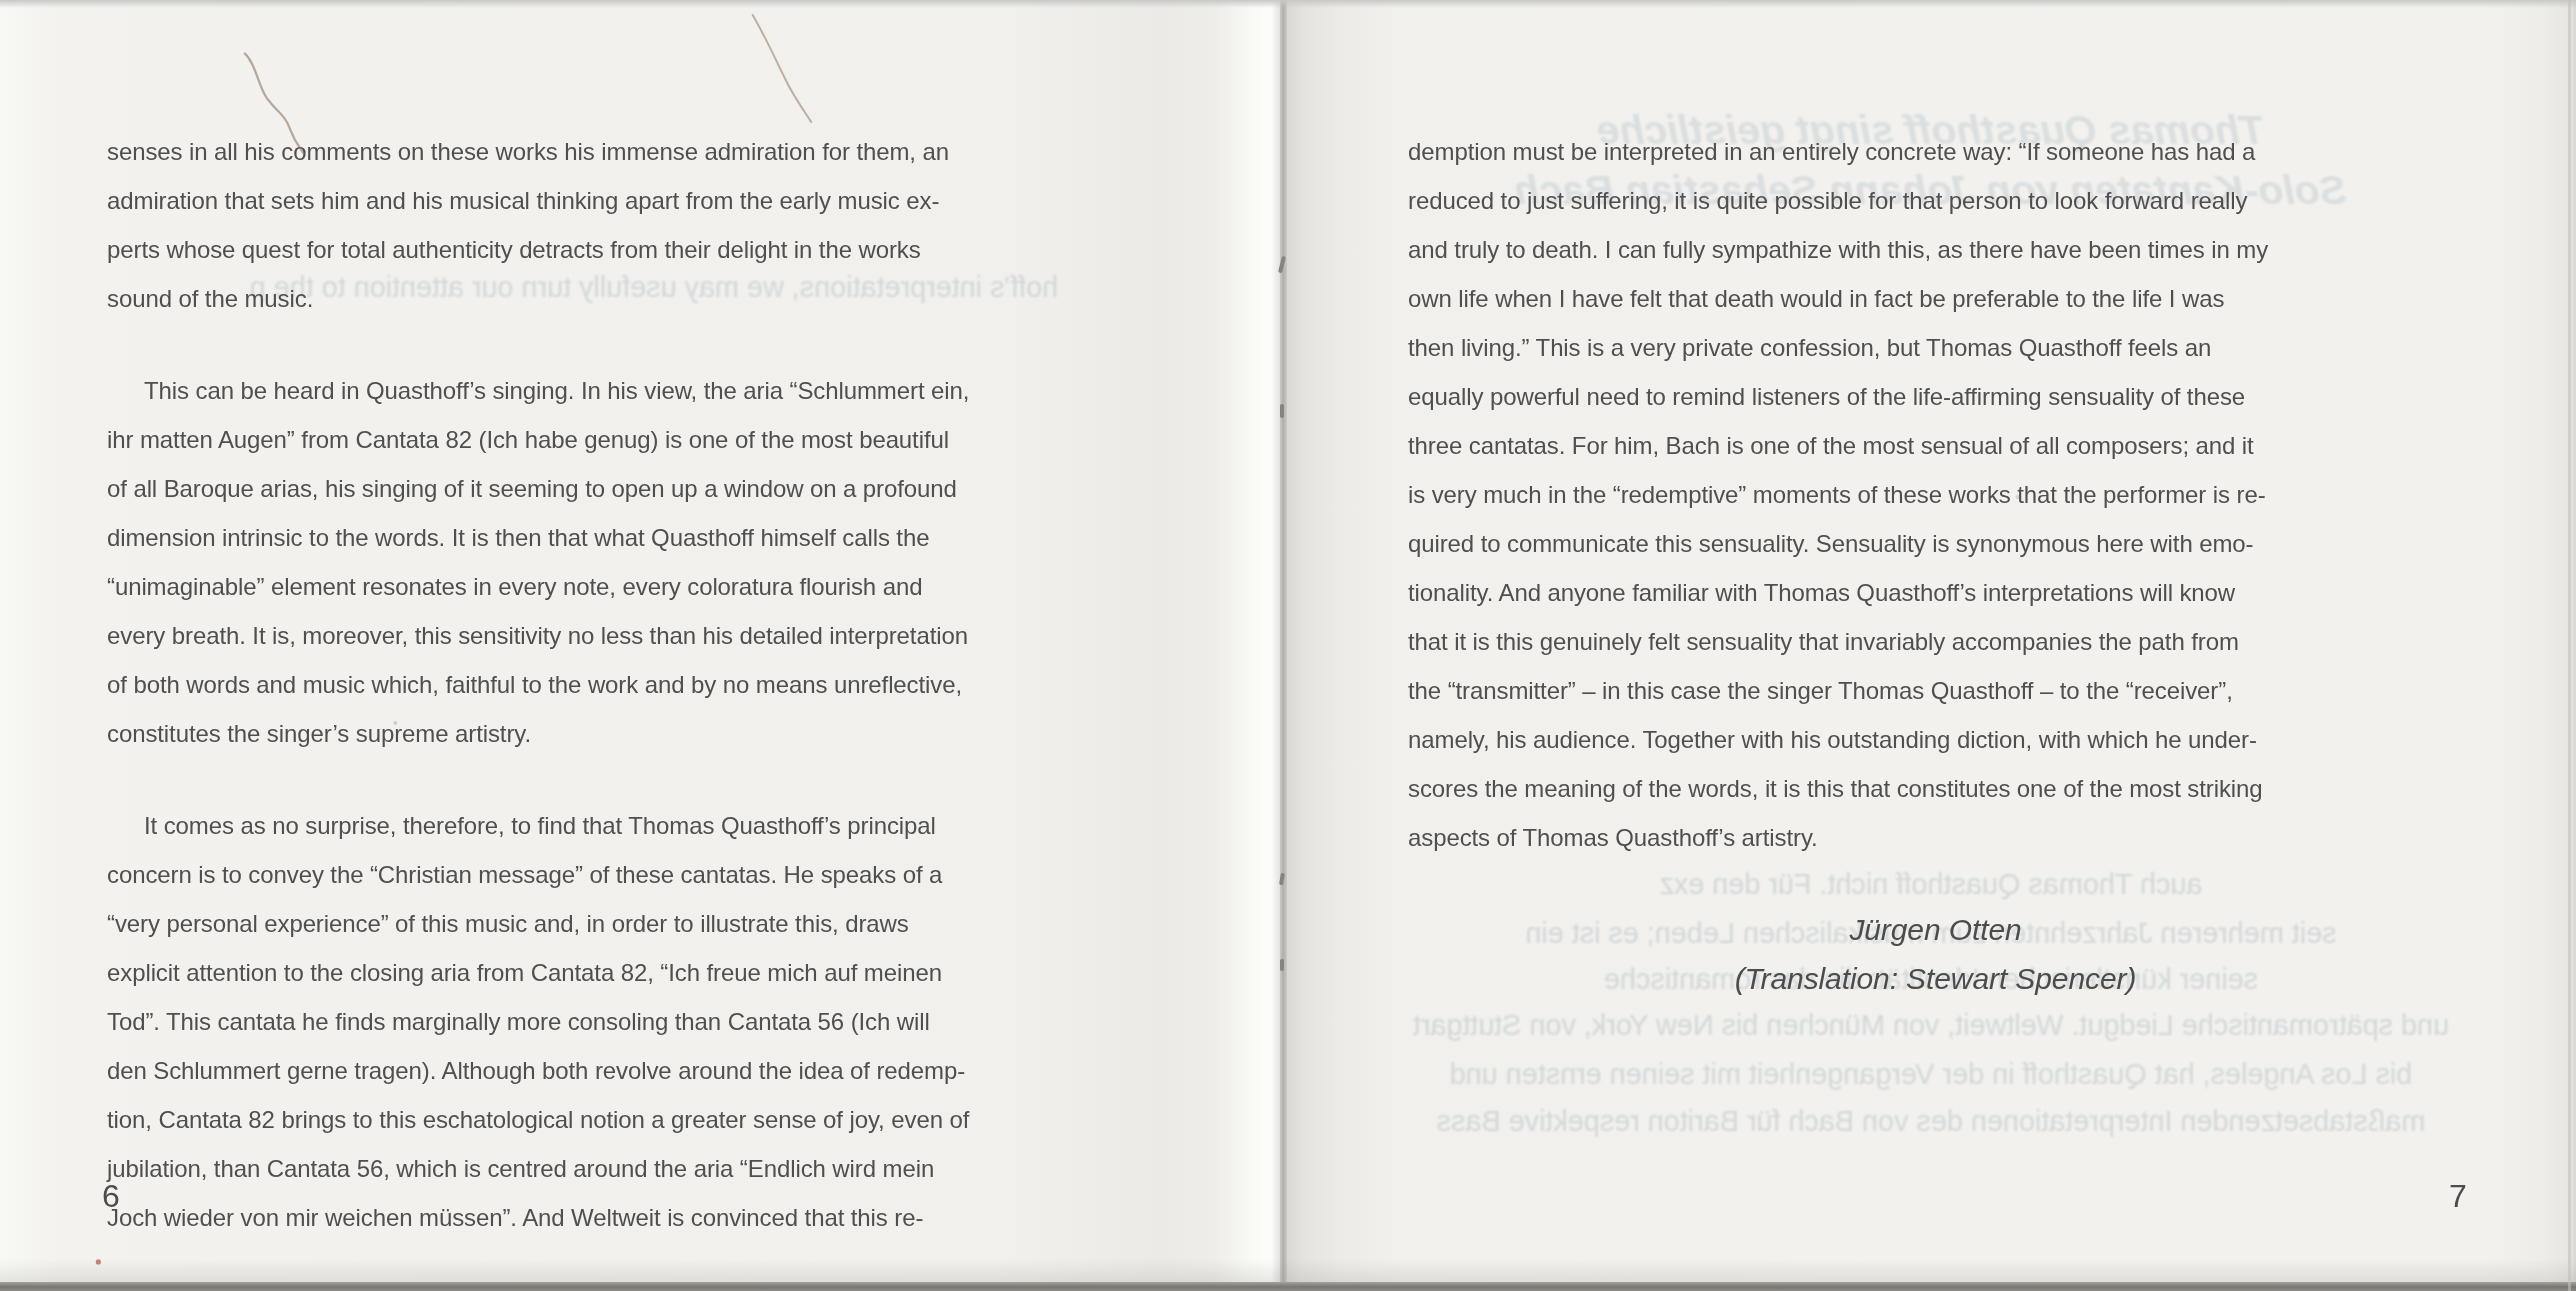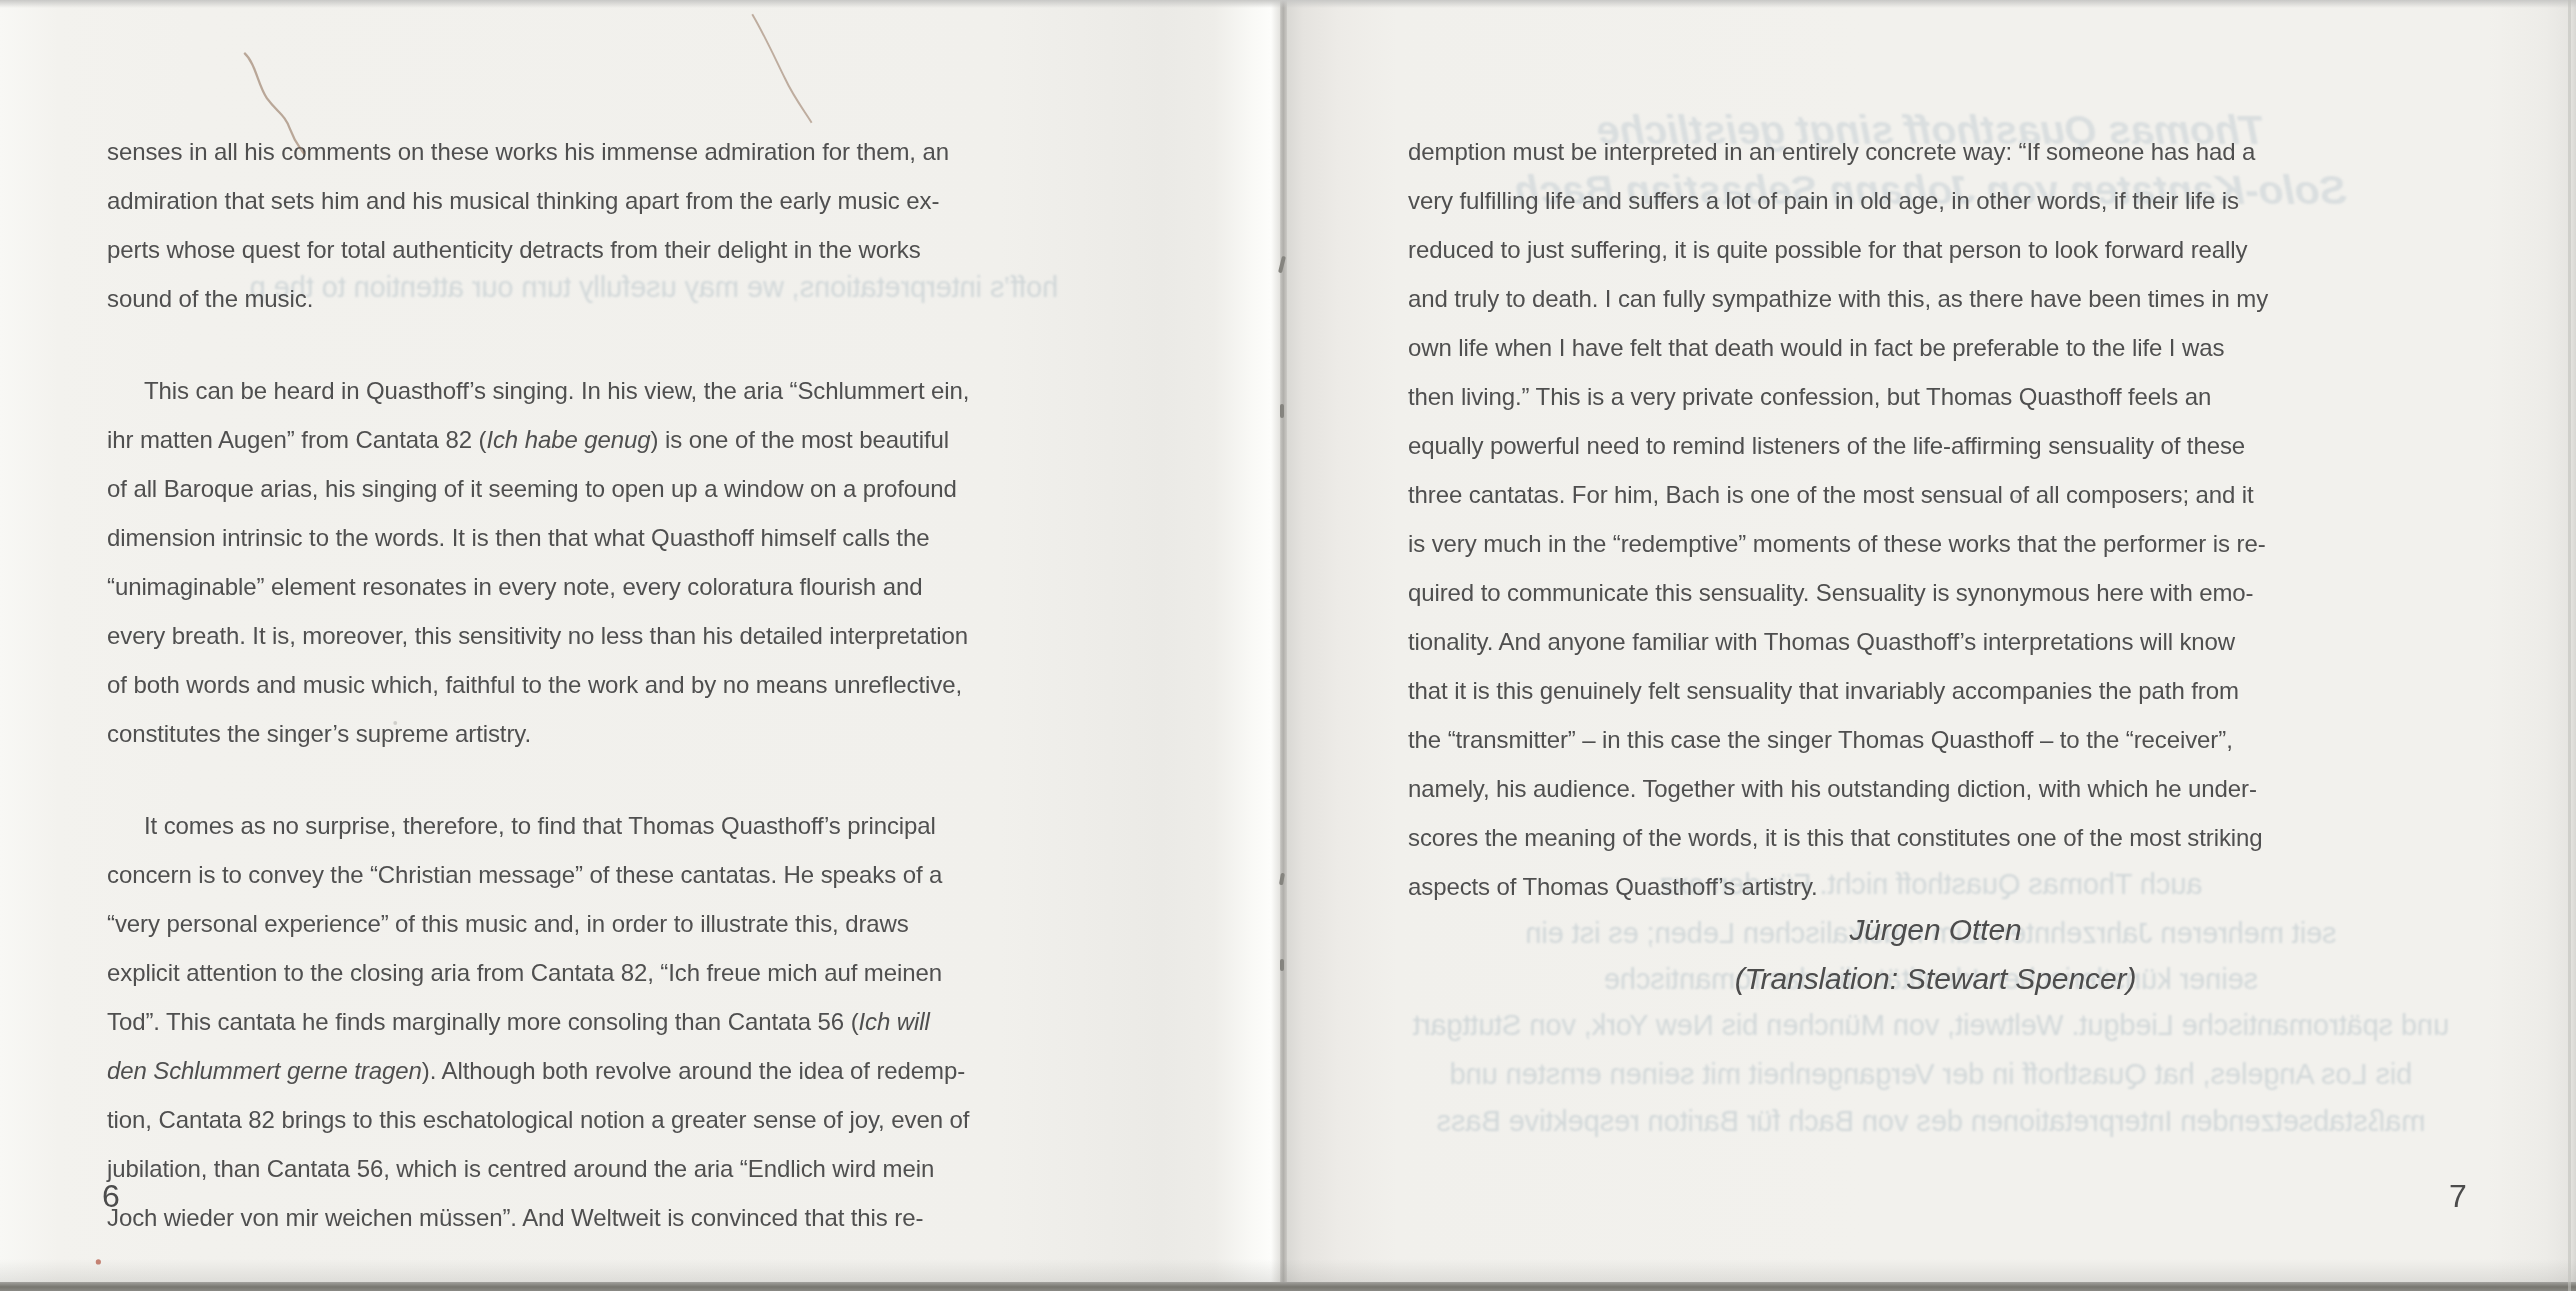--- a/index.html
+++ b/index.html
@@ -39,21 +39,21 @@
   
   .text-col{
     position:absolute;top:127px;
     font-size:24px;line-height:49px;letter-spacing:-0.1px;
     color:#4f4f4f;white-space:nowrap;
   }
   #left-col{left:107px;width:1094px;}
   #right-col{left:1389px;width:1098px;margin-left:19px;}
   .text-line{height:49px;}
   .text-line.indent{padding-left:37px;margin-top:43px;}
-  .it{font-style:italic;}
+  .it{}
   #byline-block{
     position:absolute;left:1389px;top:905px;width:1093px;
     font-size:30px;line-height:49px;letter-spacing:-0.1px;
     color:#4c4c4c;text-align:center;font-style:italic;white-space:nowrap;
   }
   .page-number{
     position:absolute;font-size:32px;color:#4c4c4c;line-height:36px;
   }
   #page-number-left{left:102px;top:1178px;}
   #page-number-right{left:2449px;top:1178px;}
@@ -119,21 +119,20 @@
     <div class="text-line"><span>“very personal experience” of this music and, in order to illustrate this, draws</span></div>
     <div class="text-line"><span>explicit attention to the closing aria from Cantata 82, “Ich freue mich auf meinen</span></div>
     <div class="text-line"><span>Tod”. This cantata he finds marginally more consoling than Cantata 56 (</span><span class="it">Ich will</span></div>
     <div class="text-line"><span class="it">den Schlummert gerne tragen</span><span>). Although both revolve around the idea of redemp-</span></div>
     <div class="text-line"><span>tion, Cantata 82 brings to this eschatological notion a greater sense of joy, even of</span></div>
     <div class="text-line"><span>jubilation, than Cantata 56, which is centred around the aria “Endlich wird mein</span></div>
     <div class="text-line"><span>Joch wieder von mir weichen müssen”. And Weltweit is convinced that this re-</span></div>
   </div>
 <div id="right-col" class="text-col">
     <div class="text-line"><span>demption must be interpreted in an entirely concrete way: “If someone has had a</span></div>
-    <div class="text-line"><span>very fulfilling life and suffers a lot of pain in old age, in other words, if their life is</span></div>
     <div class="text-line"><span>reduced to just suffering, it is quite possible for that person to look forward really</span></div>
     <div class="text-line"><span>and truly to death. I can fully sympathize with this, as there have been times in my</span></div>
     <div class="text-line"><span>own life when I have felt that death would in fact be preferable to the life I was</span></div>
     <div class="text-line"><span>then living.” This is a very private confession, but Thomas Quasthoff feels an</span></div>
     <div class="text-line"><span>equally powerful need to remind listeners of the life-affirming sensuality of these</span></div>
     <div class="text-line"><span>three cantatas. For him, Bach is one of the most sensual of all composers; and it</span></div>
     <div class="text-line"><span>is very much in the “redemptive” moments of these works that the performer is re-</span></div>
     <div class="text-line"><span>quired to communicate this sensuality. Sensuality is synonymous here with emo-</span></div>
     <div class="text-line"><span>tionality. And anyone familiar with Thomas Quasthoff’s interpretations will know</span></div>
     <div class="text-line"><span>that it is this genuinely felt sensuality that invariably accompanies the path from</span></div>

